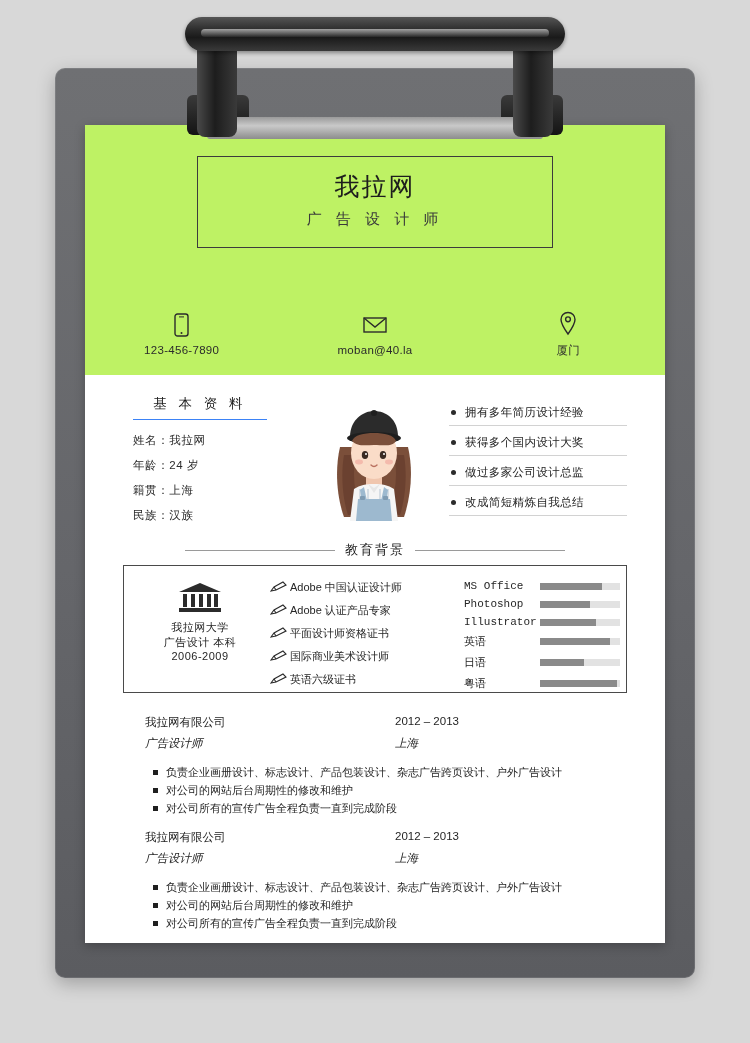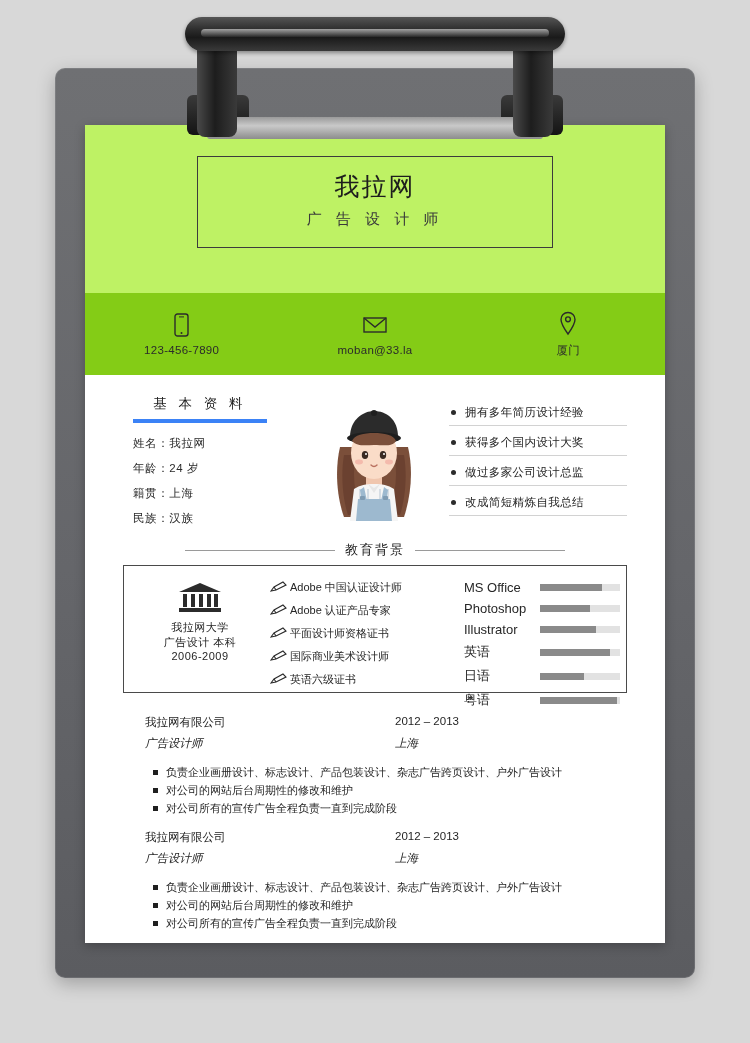--- a/index.html
+++ b/index.html
@@ -124,21 +124,21 @@
   .name-sub {
     font-size: 15px;
     letter-spacing: 5px;
     color: #3a3a3a;
     margin-top: 9px;
   }
 
   
   .contact-bar {
     height: 82px;
-    background: #84cc16;
+    background: #bef264;
     display: flex;
     align-items: center;
   }
   .contact-item {
     flex: 1;
     text-align: center;
     color: #2b2b2b;
   }
   .contact-icon {
     height: 26px;
@@ -163,21 +163,21 @@
     margin-top: 20px;
     height: 140px;
   }
   .basic-left { width: 176px; }
   .basic-heading {
     font-size: 13.5px;
     letter-spacing: 4px;
     color: #1d1d1d;
     text-align: center;
     padding-bottom: 6px;
-    border-bottom: 4px solid #3b82f6;
+    border-bottom: 1px solid #3b82f6;
     width: 134px;
     margin-left: 10px;
   }
   .basic-list { margin-top: 13px; margin-left: 10px; }
   .basic-row {
     font-size: 11.5px;
     color: #2a2a2a;
     margin-bottom: 10px;
     letter-spacing: 0.6px;
   }
@@ -247,24 +247,25 @@
     margin-bottom: 8px;
   }
   .cert-icon { width: 20px; flex: 0 0 auto; }
   .edu-col-skills { flex: 1; padding-top: 2px; padding-left: 4px; }
   .skill-row {
     display: flex;
     align-items: center;
     margin-bottom: 6px;
   }
   .skill-name {
-    font-size: 13px;
+    font-size: 11px;
     color: #262626;
     width: 76px;
     flex: 0 0 auto;
+    font-family: Liberation Mono, monospace;
   }
   .skill-track {
     height: 7px;
     background: #e2e2e2;
     flex: 1;
     position: relative;
   }
   .skill-fill {
     position: absolute;
     left: 0; top: 0; bottom: 0;
@@ -338,21 +339,21 @@
       <div class="contact-text">123-456-7890</div>
     </div>
 
     <div class="contact-item">
       <div class="contact-icon">
         <svg width="24" height="18" viewBox="0 0 24 18" aria-hidden="true">
           <rect x="1" y="2" width="22" height="14" fill="none" stroke="#2b2b2b" stroke-width="1.4"></rect>
           <path d="M1 2 L12 11 L23 2" fill="none" stroke="#2b2b2b" stroke-width="1.4"></path>
         </svg>
       </div>
-      <div class="contact-text">moban@33.la</div>
+      <div class="contact-text">moban@40.la</div>
     </div>
 
     <div class="contact-item">
       <div class="contact-icon">
         <svg width="18" height="25" viewBox="0 0 18 25" aria-hidden="true">
           <path d="M9 1.5 C5 1.5 2 4.5 2 8.4 C2 13 9 23 9 23 C9 23 16 13 16 8.4 C16 4.5 13 1.5 9 1.5 Z" fill="none" stroke="#2b2b2b" stroke-width="1.4"></path>
           <circle cx="9" cy="8.3" r="2.4" fill="none" stroke="#2b2b2b" stroke-width="1.4"></circle>
         </svg>
       </div>
       <div class="contact-text">厦门</div>

